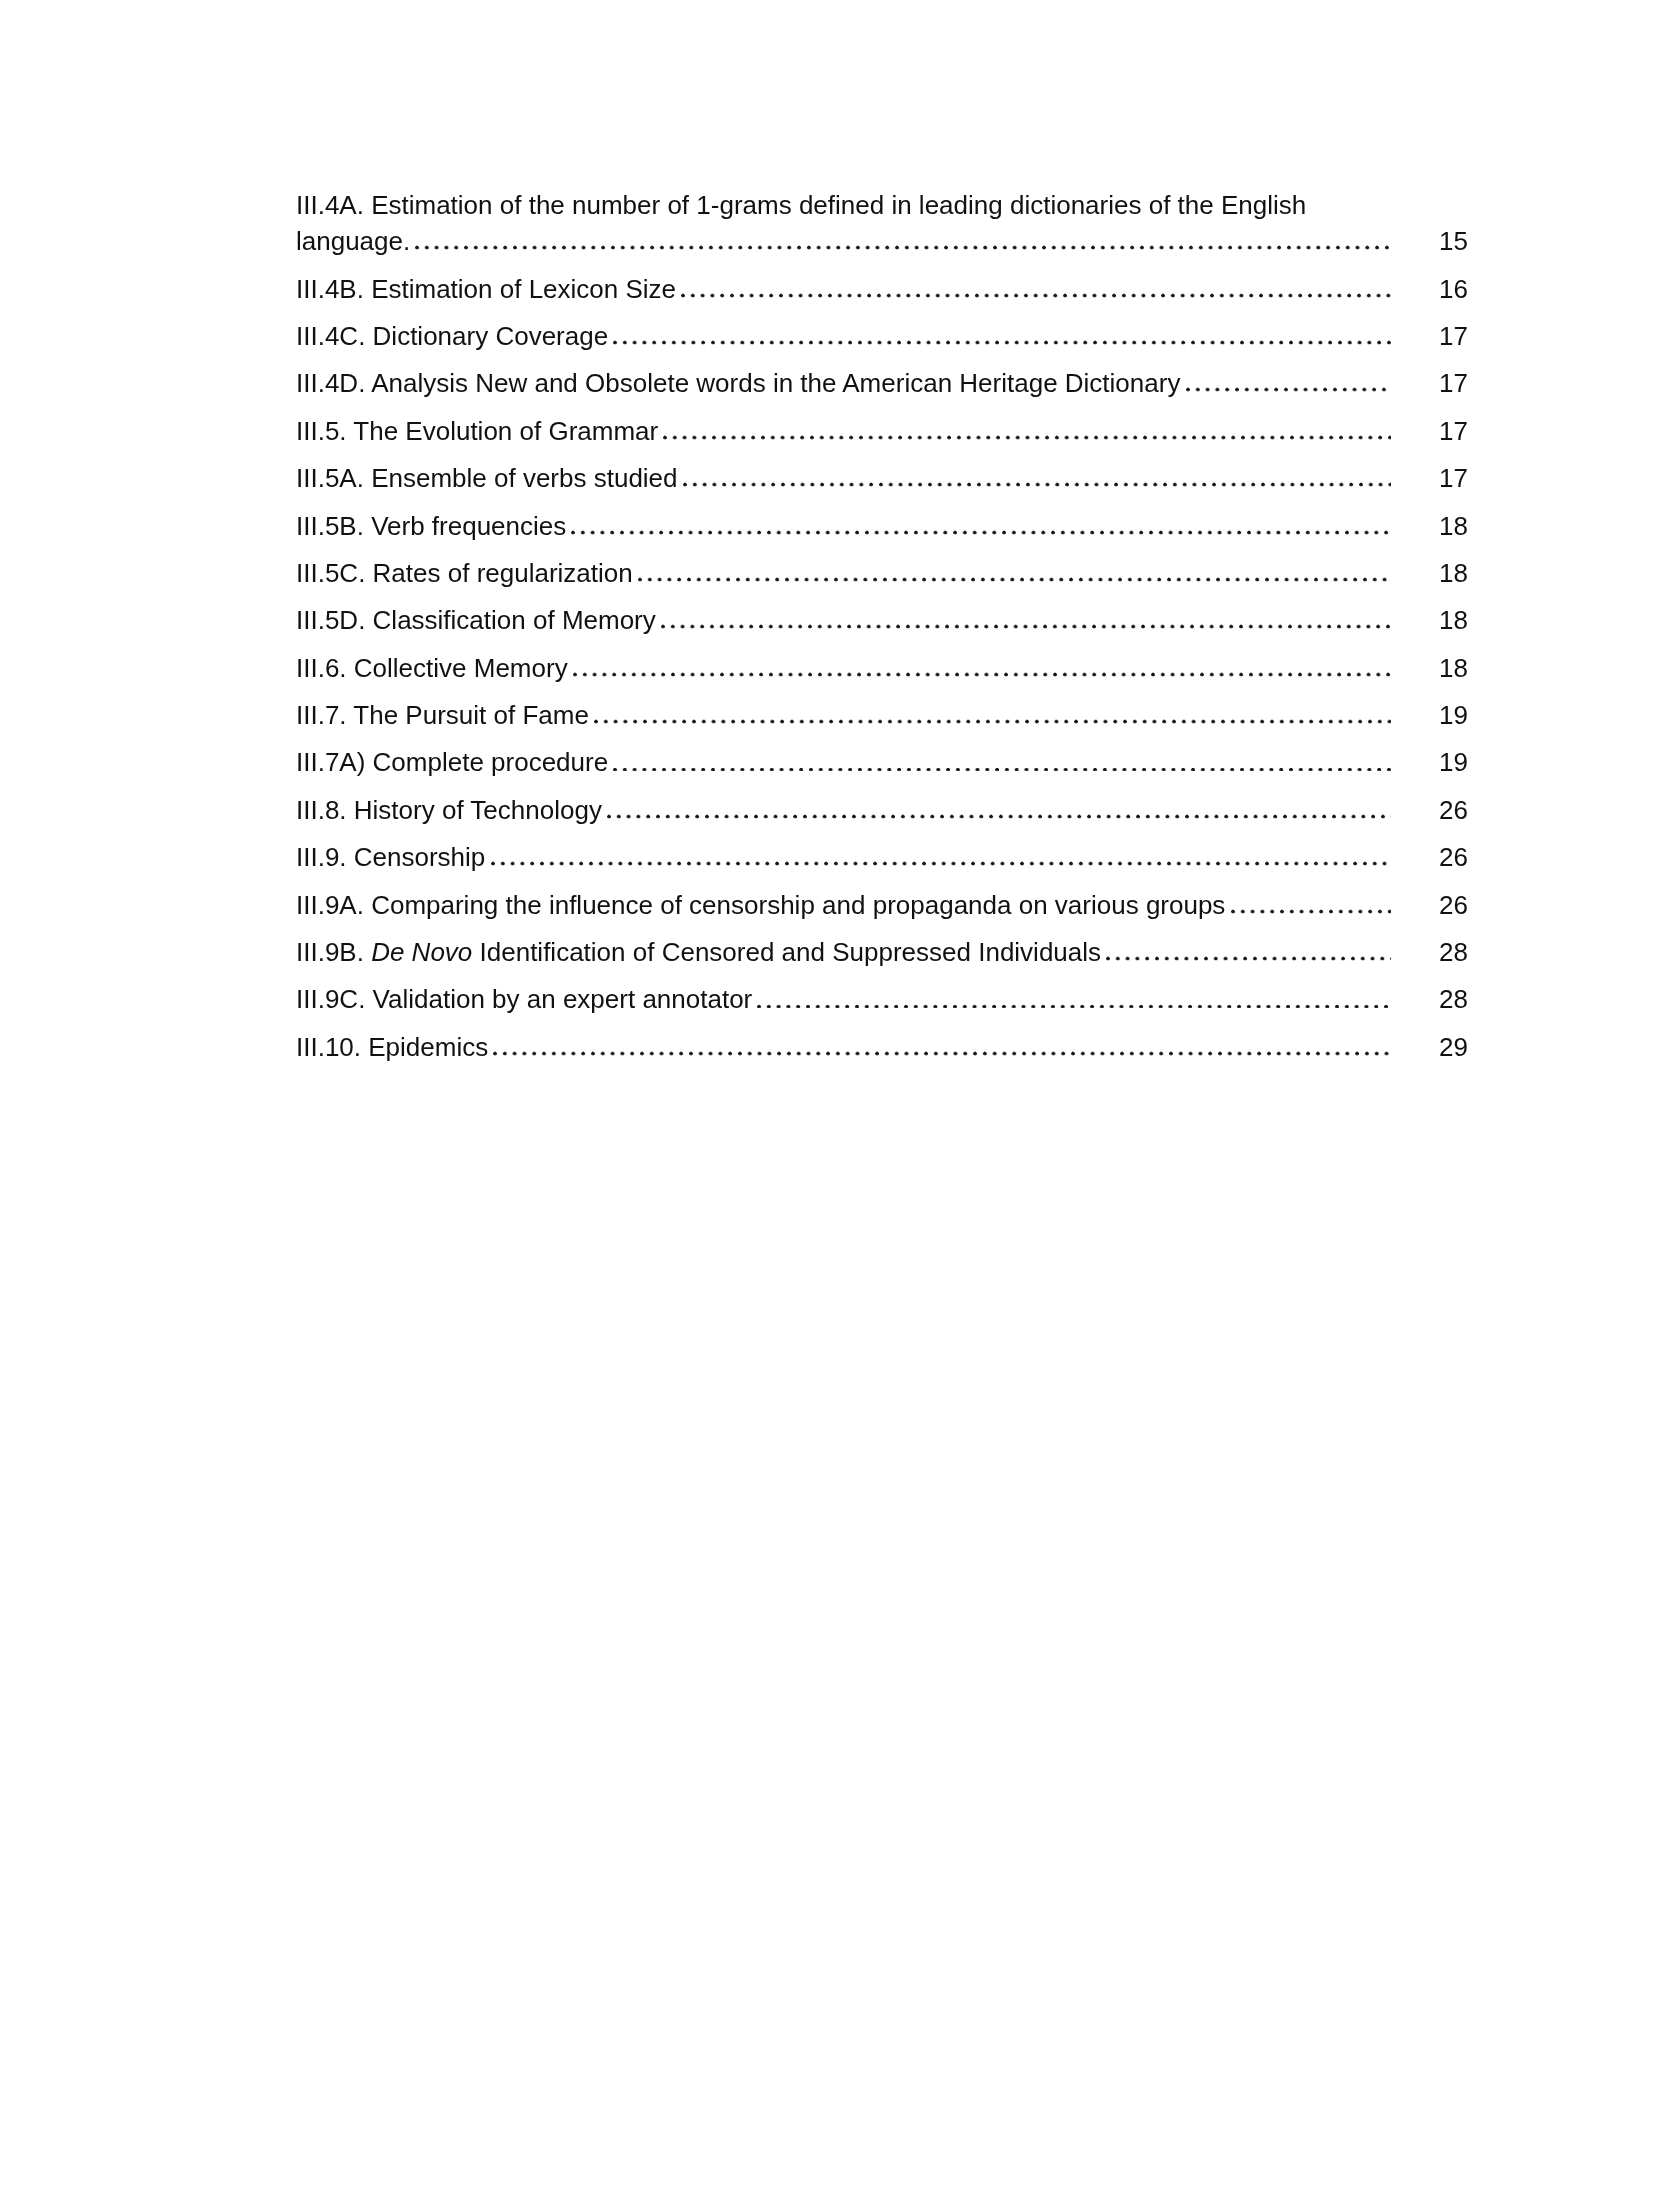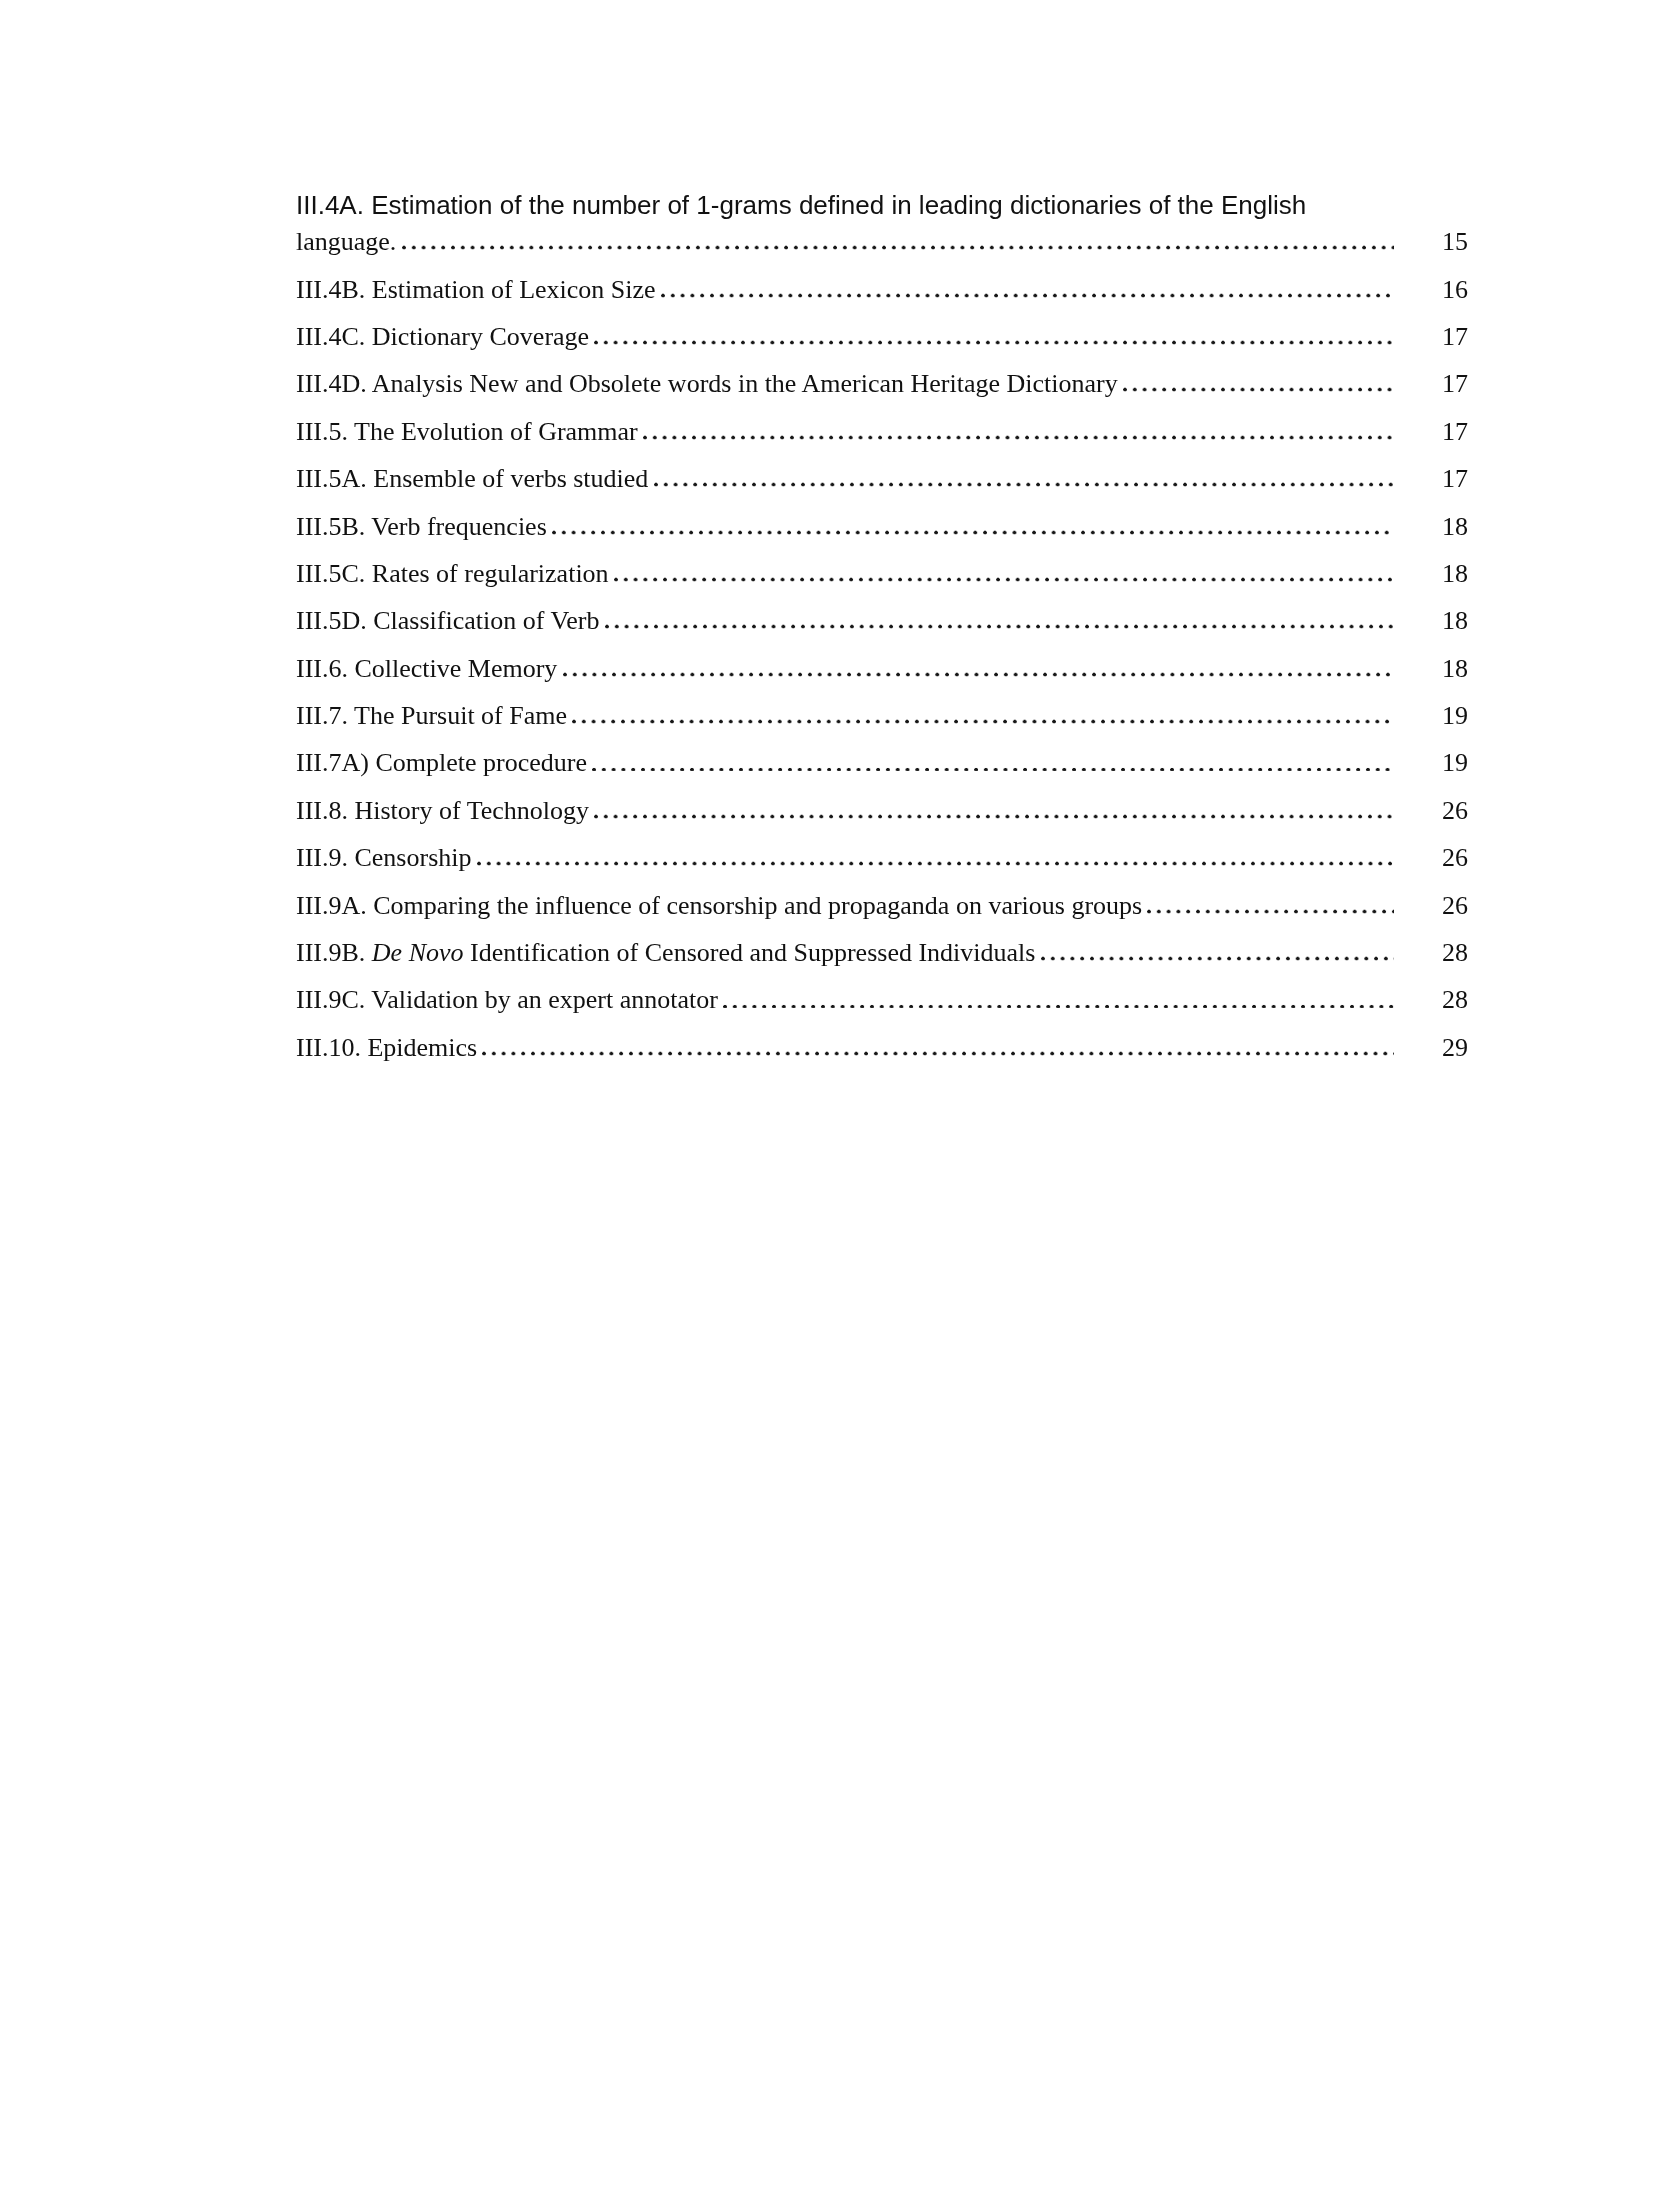--- a/index.html
+++ b/index.html
@@ -29,21 +29,20 @@
     font-size: 26px;
     line-height: 31px;
     margin-bottom: 5.2px;
     white-space: nowrap;
   }
   .toc-row {
     display: flex;
     align-items: baseline;
     font-size: 26px;
     line-height: 31px;
-    font-family: Liberation Serif, serif;
   }
   .toc-label {
     white-space: nowrap;
     flex: 0 0 auto;
   }
   .toc-label .italic {
     font-style: italic;
   }
   .dots {
     flex: 1 1 auto;
@@ -132,21 +131,21 @@
       </div>
       <div class="toc-entry">
         <div class="toc-row">
           <span class="toc-label"><span>III.5C. Rates of regularization </span></span>
           <span class="dots"></span>
           <span class="pg">18</span>
         </div>
       </div>
       <div class="toc-entry">
         <div class="toc-row">
-          <span class="toc-label"><span>III.5D. Classification of Verb </span></span>
+          <span class="toc-label"><span>III.5D. Classification of Memory </span></span>
           <span class="dots"></span>
           <span class="pg">18</span>
         </div>
       </div>
       <div class="toc-entry">
         <div class="toc-row">
           <span class="toc-label"><span>III.6. Collective Memory</span></span>
           <span class="dots"></span>
           <span class="pg">18</span>
         </div>

